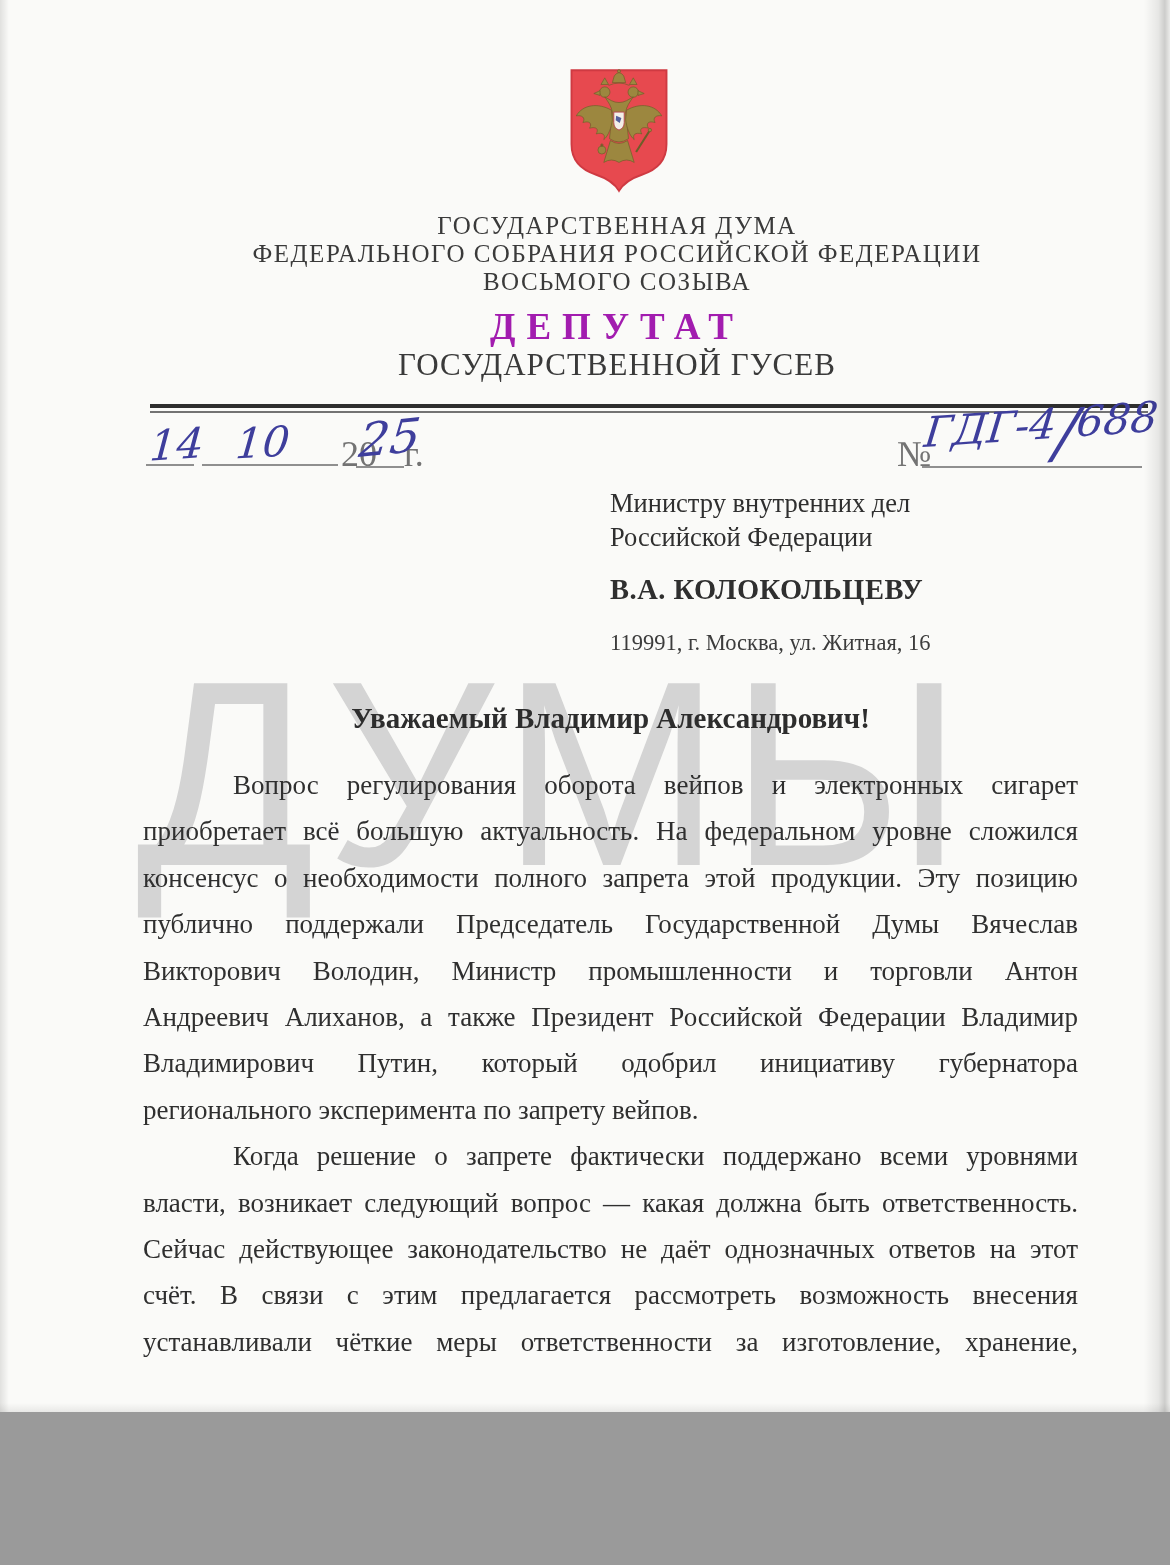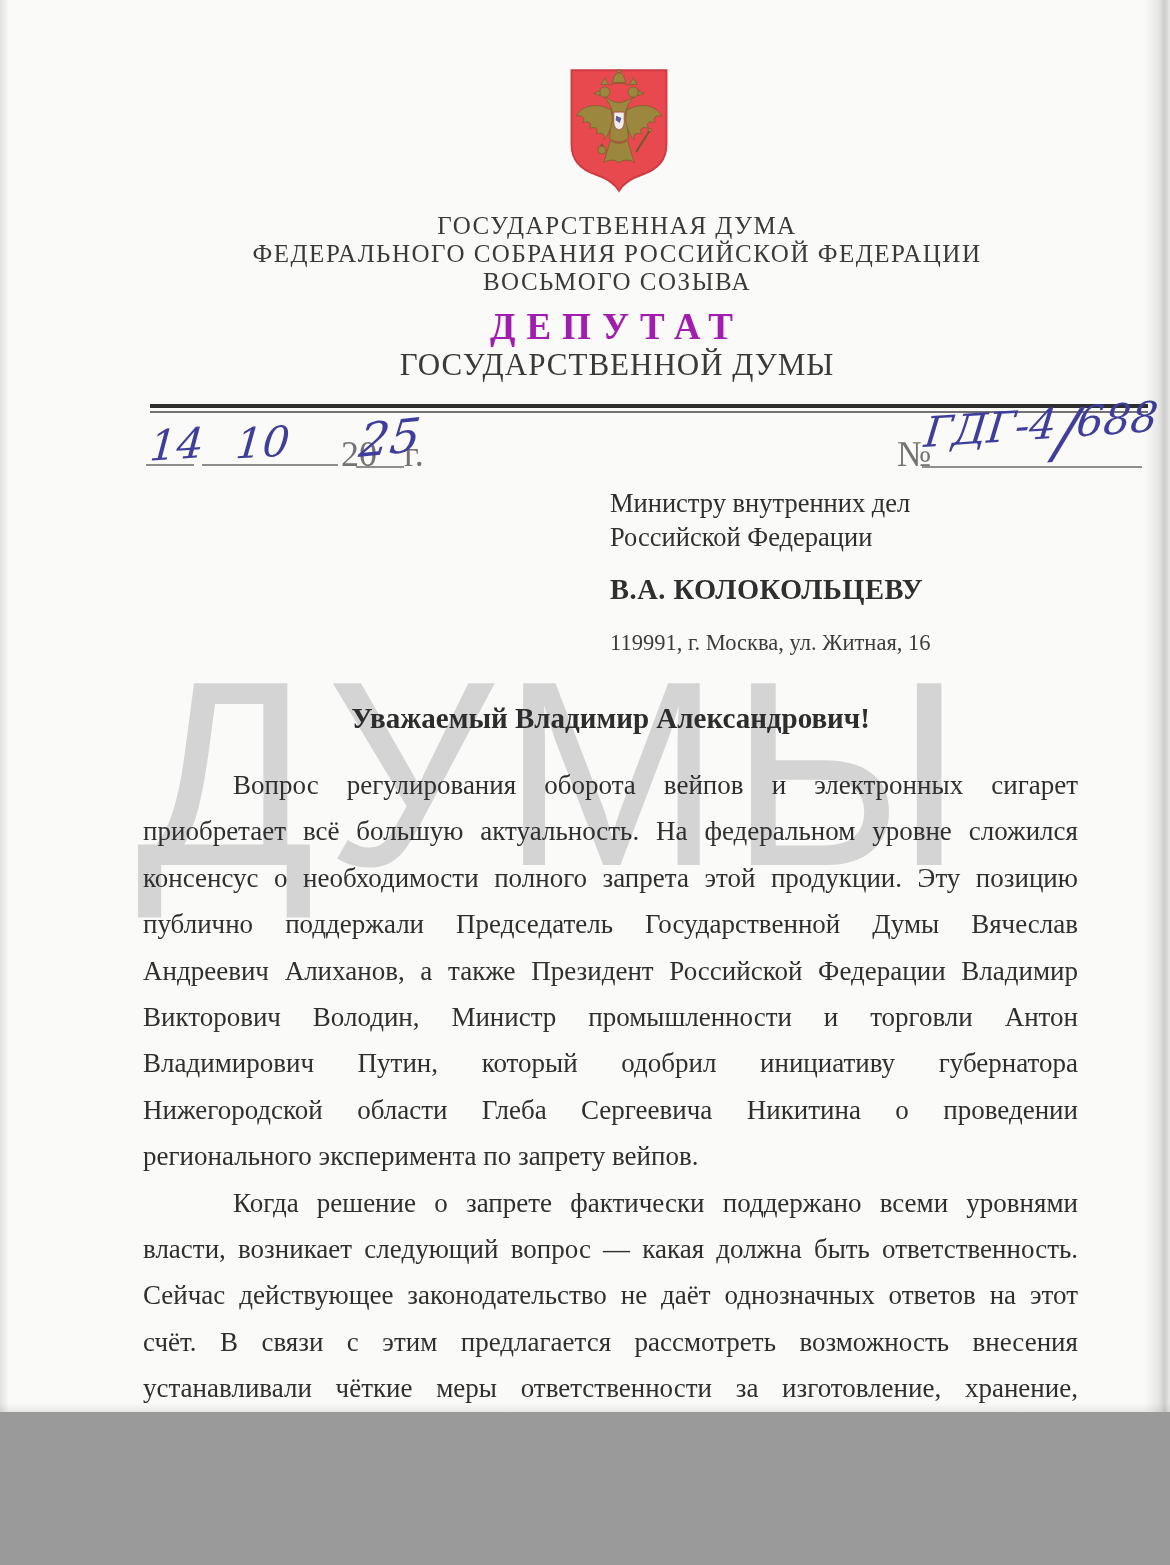--- a/index.html
+++ b/index.html
@@ -95,21 +95,21 @@
     </g>
     <path d="M54.5 50 h11 v11 q0 6 -5.5 8 q-5.5 -2 -5.5 -8 Z" fill="#f3efe8" stroke="#b5474d" stroke-width="1"></path>
     <path d="M57 54 l5.5 2.2 l-1.7 5.3 l-4.3 -2.8 Z" fill="#56619c" stroke="none"></path>
   </svg>
 
   <div class="org-block">
     <div class="org-line">ГОСУДАРСТВЕННАЯ ДУМА</div>
     <div class="org-line">ФЕДЕРАЛЬНОГО СОБРАНИЯ РОССИЙСКОЙ ФЕДЕРАЦИИ</div>
     <div class="org-line">ВОСЬМОГО СОЗЫВА</div>
     <div class="deputy-title">ДЕПУТАТ</div>
-    <div class="deputy-subtitle">ГОСУДАРСТВЕННОЙ ДУМЫ</div>
+    <div class="deputy-subtitle">ГОСУДАРСТВЕННОЙ ГУСЕВ</div>
   </div>
 
   <div class="rule-a"></div>
   <div class="rule-b"></div>
 
   <span class="hw hw-day">14</span>
   <span class="hw hw-month">10</span>
   <span class="printed" style="left:341px;top:433px;">20</span>
   <span class="hw hw-year">25</span>
   <span class="printed" style="left:404px;top:433px;">г.</span>
@@ -129,24 +129,23 @@
   </div>
 
   <div class="watermark">ДУМЫ</div>
 
   <div class="salutation">Уважаемый Владимир Александрович!</div>
   <div class="body-text">
       <div class="line indent">Вопрос регулирования оборота вейпов и электронных сигарет</div>
       <div class="line">приобретает всё большую актуальность. На федеральном уровне сложился</div>
       <div class="line">консенсус о необходимости полного запрета этой продукции. Эту позицию</div>
       <div class="line">публично поддержали Председатель Государственной Думы Вячеслав</div>
+      <div class="line">Викторович Володин, Министр промышленности и торговли Антон</div>
       <div class="line">Андреевич Алиханов, а также Президент Российской Федерации Владимир</div>
-      <div class="line">Викторович Володин, Министр промышленности и торговли Антон</div>
       <div class="line">Владимирович Путин, который одобрил инициативу губернатора</div>
-      <div class="line">Нижегородской области Глеба Сергеевича Никитина о проведении</div>
       <div class="line last">регионального эксперимента по запрету вейпов.</div>
       <div class="line indent">Когда решение о запрете фактически поддержано всеми уровнями</div>
       <div class="line">власти, возникает следующий вопрос — какая должна быть ответственность.</div>
       <div class="line">Сейчас действующее законодательство не даёт однозначных ответов на этот</div>
       <div class="line">счёт. В связи с этим предлагается рассмотреть возможность внесения</div>
       <div class="line">устанавливали чёткие меры ответственности за изготовление, хранение,</div>
     </div>
 
   <div class="bleed">10345</div>
 

